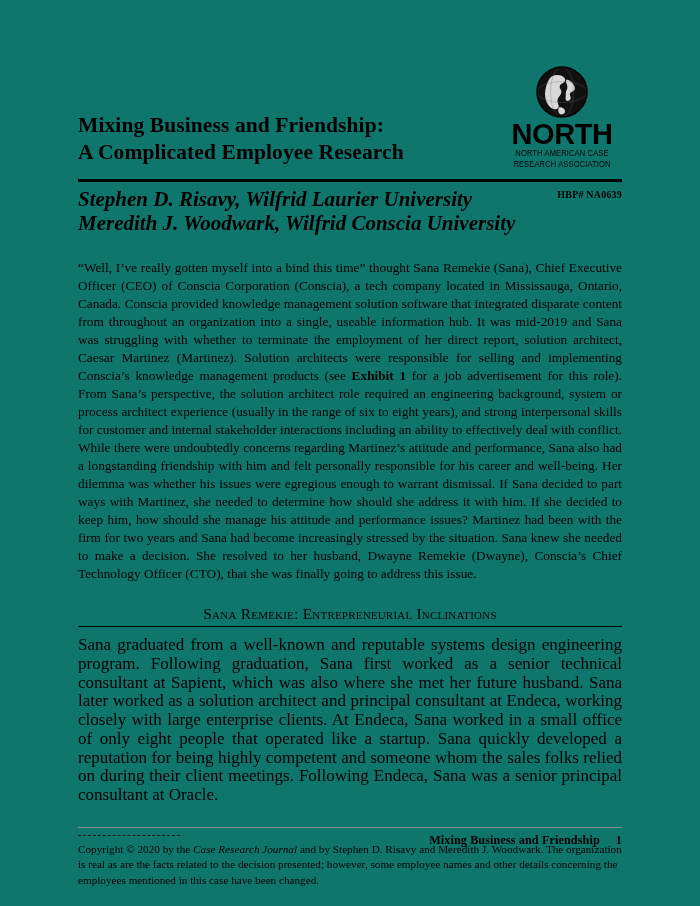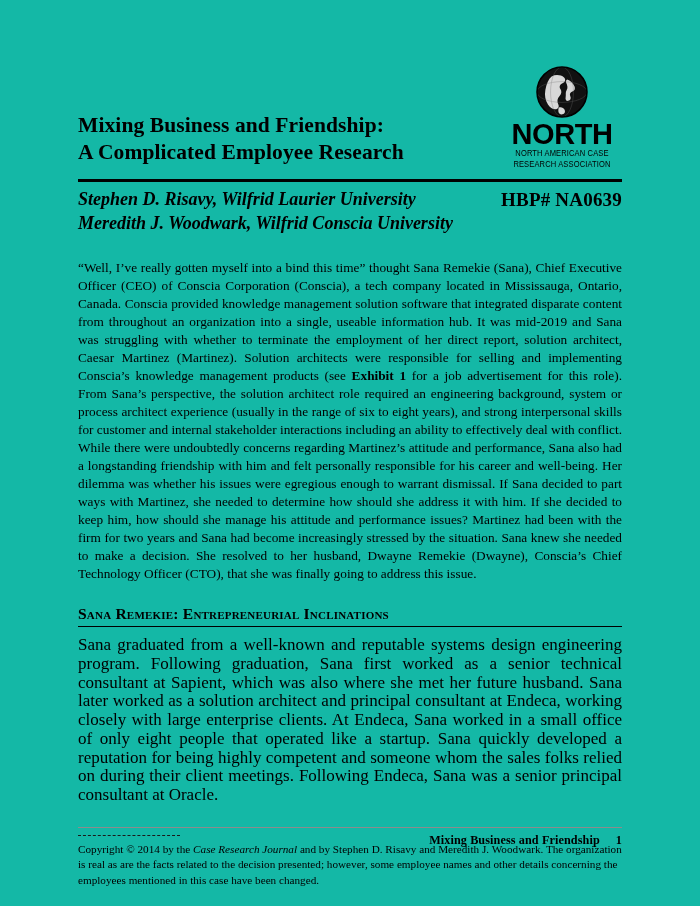--- a/index.html
+++ b/index.html
@@ -11,21 +11,21 @@
     width: 700px;
     height: 906px;
     font-family: "Liberation Serif", "DejaVu Serif", serif;
     color: #000000;
     -webkit-font-smoothing: antialiased;
   }
   .page {
     position: relative;
     width: 700px;
     height: 906px;
-    background: #14b8a6;
+    background: #0f766e;
     box-sizing: border-box;
   }
   .content {
     position: absolute;
     left: 78px;
     top: 0;
     width: 544px;
   }
 
   
@@ -87,54 +87,55 @@
   
   .authors-row {
     position: relative;
     margin-top: 6px;
     min-height: 46px;
   }
   .authors {
     font-family: "Liberation Serif", "DejaVu Serif", serif;
     font-style: italic;
     font-weight: bold;
-    font-size: 18px;
+    font-size: 21px;
     line-height: 23.5px;
   }
   .authors div { white-space: nowrap; }
   .hbp {
     position: absolute;
     right: 0;
     top: 1px;
     font-family: "Liberation Serif", "DejaVu Serif", serif;
     font-weight: bold;
-    font-size: 19px;
+    font-size: 10px;
     letter-spacing: 0.2px;
   }
 
   
   .body-text {
     margin-top: 24px;
     font-size: 13.3px;
     line-height: 18px;
     text-align: justify;
     text-justify: inter-word;
     hyphens: none;
   }
   .body-text p { margin: 0; }
 
   .section-heading {
     margin-top: 22px;
     font-size: 15.6px;
     font-variant: small-caps;
-    font-weight: bold;
+    font-weight: normal;
     letter-spacing: 0.2px;
     border-bottom: 1.6px solid #000;
     padding-bottom: 3px;
     display: block;
+    text-align: center;
   }
   .section-body {
     margin-top: 9px;
     font-size: 17px;
     line-height: 18.75px;
     text-align: justify;
   }
   .section-body p { margin: 0; }
 
   
@@ -232,21 +233,21 @@
     </div>
 
     <div class="section-heading">Sana Remekie: Entrepreneurial Inclinations</div>
     <div class="section-body">
       <p>Sana graduated from a well-known and reputable systems design engineering program. Following graduation, Sana first worked as a senior technical consultant at Sapient, which was also where she met her future husband. Sana later worked as a solution architect and principal consultant at Endeca, working closely with large enterprise clients. At Endeca, Sana worked in a small office of only eight people that operated like a startup. Sana quickly developed a reputation for being highly competent and someone whom the sales folks relied on during their client meetings. Following Endeca, Sana was a senior principal consultant at Oracle.</p>
     </div>
 
     <div class="footnote-area">
       <div class="dash-rule"></div>
       <div class="copyright">
-        <p><span>Copyright © 2014 by the </span><i>Case Research Journal</i><span> and by Stephen D. Risavy and Meredith J. Woodwark. The organization is real as are the facts related to the decision presented; however, some employee names and other details concerning the employees mentioned in this case have been changed.</span></p>
+        <p><span>Copyright © 2020 by the </span><i>Case Research Journal</i><span> and by Stephen D. Risavy and Meredith J. Woodwark. The organization is real as are the facts related to the decision presented; however, some employee names and other details concerning the employees mentioned in this case have been changed.</span></p>
       </div>
     </div>
 
   </div>
 
   <div class="footer">
     <hr class="footer-rule">
     <div class="footer-inner">
       <span>Mixing Business and Friendship</span><span class="footer-pageno">1</span>
     </div>

